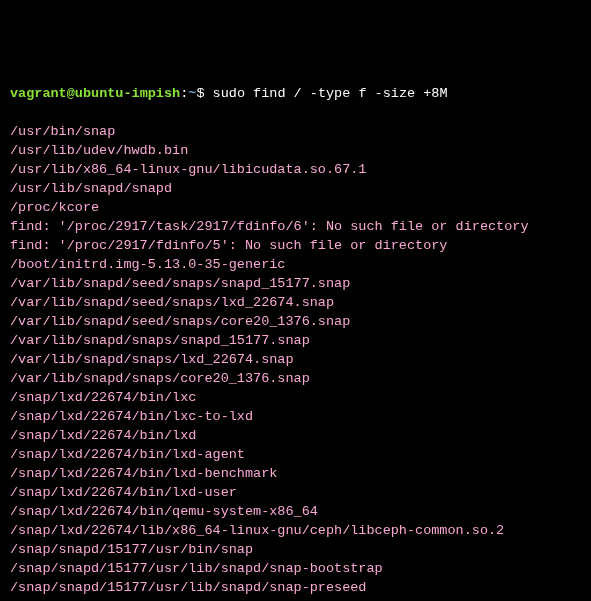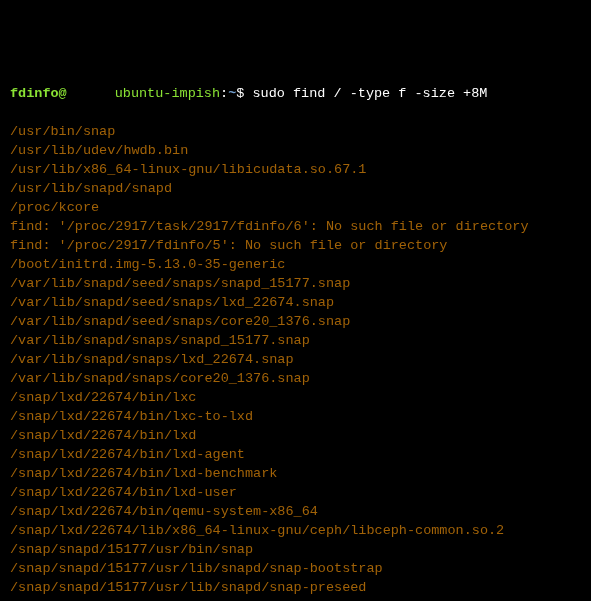--- a/index.html
+++ b/index.html
@@ -17,30 +17,30 @@
       padding: 8px 10px;
       overflow: hidden;
       color: #ffffff;
       white-space: pre;
     }
     .line {
       display: block;
     }
     .user { color: #8ae234; font-weight: bold; }
     .at   { color: #8ae234; font-weight: bold; }
-    .host { color: #8ae234; font-weight: normal; margin-left: 48px; }
+    .host { color: #8ae234; font-weight: bold; }
     .colon{ color: #ffffff; }
     .path { color: #729fcf; font-weight: bold; }
     .dollar{ color: #ffffff; }
     .cmd  { color: #ffffff; }
-    .out  { color: #a16207; }
+    .out  { color: #f9a8d4; }
   </style>
 </head>
 <body>
 
 
 
-<div class="line"><span class="user">fdinfo</span><span class="at">@</span><span class="host">ubuntu-impish</span><span class="colon">:</span><span class="path">~</span><span class="dollar">$ </span><span class="cmd">sudo find / -type f -size +8M</span></div>
+<div class="line"><span class="user">vagrant</span><span class="at">@</span><span class="host">ubuntu-impish</span><span class="colon">:</span><span class="path">~</span><span class="dollar">$ </span><span class="cmd">sudo find / -type f -size +8M</span></div>
 <div id="output-container"><div class="line out">/usr/bin/snap</div><div class="line out">/usr/lib/udev/hwdb.bin</div><div class="line out">/usr/lib/x86_64-linux-gnu/libicudata.so.67.1</div><div class="line out">/usr/lib/snapd/snapd</div><div class="line out">/proc/kcore</div><div class="line out">find: '/proc/2917/task/2917/fdinfo/6': No such file or directory</div><div class="line out">find: '/proc/2917/fdinfo/5': No such file or directory</div><div class="line out">/boot/initrd.img-5.13.0-35-generic</div><div class="line out">/var/lib/snapd/seed/snaps/snapd_15177.snap</div><div class="line out">/var/lib/snapd/seed/snaps/lxd_22674.snap</div><div class="line out">/var/lib/snapd/seed/snaps/core20_1376.snap</div><div class="line out">/var/lib/snapd/snaps/snapd_15177.snap</div><div class="line out">/var/lib/snapd/snaps/lxd_22674.snap</div><div class="line out">/var/lib/snapd/snaps/core20_1376.snap</div><div class="line out">/snap/lxd/22674/bin/lxc</div><div class="line out">/snap/lxd/22674/bin/lxc-to-lxd</div><div class="line out">/snap/lxd/22674/bin/lxd</div><div class="line out">/snap/lxd/22674/bin/lxd-agent</div><div class="line out">/snap/lxd/22674/bin/lxd-benchmark</div><div class="line out">/snap/lxd/22674/bin/lxd-user</div><div class="line out">/snap/lxd/22674/bin/qemu-system-x86_64</div><div class="line out">/snap/lxd/22674/lib/x86_64-linux-gnu/ceph/libceph-common.so.2</div><div class="line out">/snap/snapd/15177/usr/bin/snap</div><div class="line out">/snap/snapd/15177/usr/lib/snapd/snap-bootstrap</div><div class="line out">/snap/snapd/15177/usr/lib/snapd/snap-preseed</div><div class="line out">/snap/snapd/15177/usr/lib/snapd/snap-recovery-chooser</div></div>
 
 
 
 
 
 </body></html>

